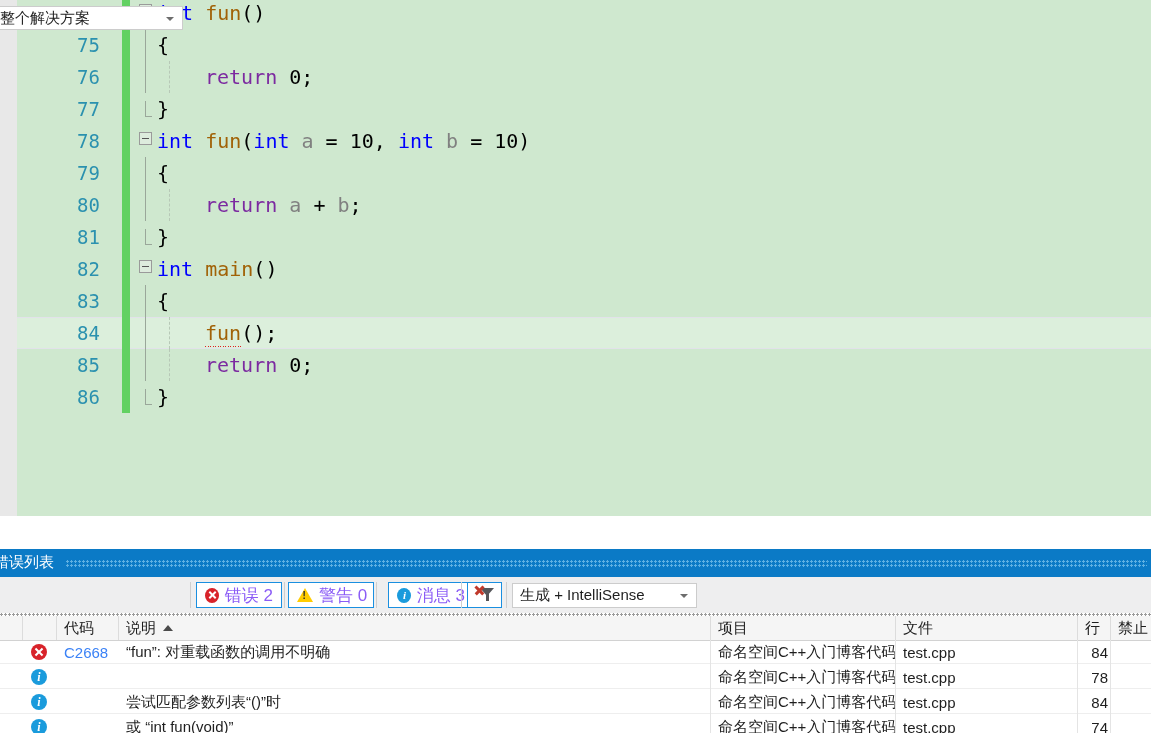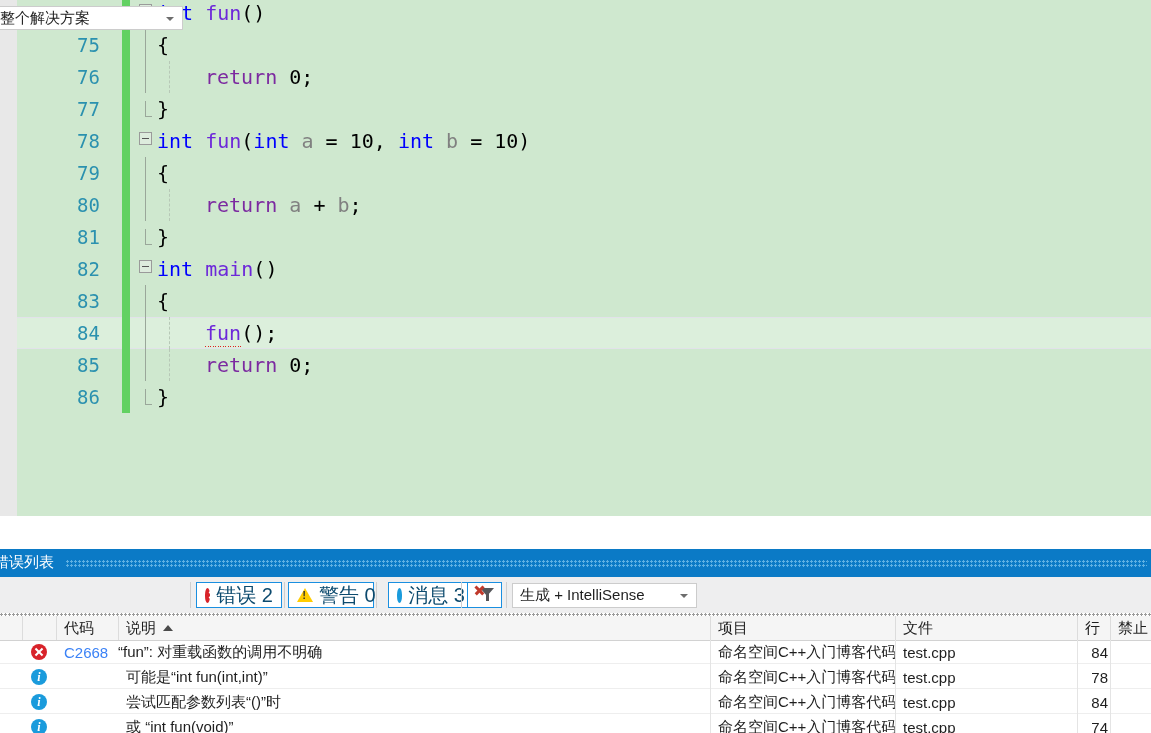--- a/index.html
+++ b/index.html
@@ -68,21 +68,21 @@
     border-left: 1px dashed #b7c8b7;
   }
   .code-text {
     position: absolute; left: 140px;
     font-family: "DejaVu Sans Mono", monospace;
     font-size: 20px;
     white-space: pre;
     color: #000000;
   }
   .kw      { color: #0000ff; }
-  .fn      { color: #6d28d9; }
+  .fn      { color: #a16207; }
   .ctrl    { color: #7c2aa0; }
   .ident   { color: #808080; }
   .num     { color: #000000; }
   .punct   { color: #000000; }
   .squiggle {
     position: relative;
     display: inline-block;
   }
   .squiggle:after {
     content: "";
@@ -184,21 +184,21 @@
   .sep-v {
     position: absolute; top: 582px; width: 1px; height: 26px; background: #cfcfcf;
   }
   .toggle-btn {
     position: absolute; top: 582px; height: 26px;
     border: 1px solid #1a8fe0; background: #ffffff;
     box-sizing: border-box;
     display: flex; align-items: center; gap: 6px;
     padding: 0 8px;
   }
-  .toggle-btn .tlabel { font-size: 20px; color: #0c4a6e; white-space: nowrap; }
+  .toggle-btn .tlabel { font-size: 17px; color: #8b5cf6; white-space: nowrap; }
   .filter-btn {
     position: absolute; top: 582px; left: 467px; width: 35px; height: 26px;
     border: 1px solid #1a8fe0; background: #ffffff; box-sizing: border-box;
   }
   .funnel {
     position: absolute; left: 12px; top: 5px;
     width: 0; height: 0;
     border-left: 7px solid transparent; border-right: 7px solid transparent;
     border-top: 8px solid #55565a;
   }
@@ -444,32 +444,31 @@
       <div class="hcell" style="left: 1110px; width: 41px;">
         <span class="htext">禁止</span>
       </div>
     </div>
   <div class="table-body" id="table-body">
       <div class="trow" style="top: 0px;">
         <div class="cell sev" style="left: 22px; width: 34px;">
           <div class="row-icon-err"></div>
         </div>
         <div class="cell code" style="left: 58px; width: 58px; padding-left: 6px;">C2668</div>
-        <div class="cell" style="left: 112px; width: 588px; padding-left: 6px; text-align: center;">“fun”: 对重载函数的调用不明确</div>
+        <div class="cell" style="left: 120px; width: 588px; padding-left: 6px; text-align: center;">“fun”: 对重载函数的调用不明确</div>
         <div class="cell" style="left: 712px; width: 181px; padding-left: 6px;">命名空间C++入门博客代码</div>
         <div class="cell" style="left: 897px; width: 178px; padding-left: 6px;">test.cpp</div>
         <div class="cell linecol" style="left: 1079px; width: 29px; padding-left: 0px;">84</div>
         <div class="cell" style="left: 1112px; width: 37px; padding-left: 6px;"></div>
       </div>
       <div class="trow" style="top: 25px;">
         <div class="cell sev" style="left: 22px; width: 34px;">
           <div class="row-icon-info"></div>
         </div>
         <div class="cell code" style="left: 58px; width: 58px; padding-left: 6px;"></div>
-        <div class="cell" style="left: 120px; width: 588px; padding-left: 6px;">可能是“int fun(int,int)”</div>
         <div class="cell" style="left: 712px; width: 181px; padding-left: 6px;">命名空间C++入门博客代码</div>
         <div class="cell" style="left: 897px; width: 178px; padding-left: 6px;">test.cpp</div>
         <div class="cell linecol" style="left: 1079px; width: 29px; padding-left: 0px;">78</div>
         <div class="cell" style="left: 1112px; width: 37px; padding-left: 6px;"></div>
       </div>
       <div class="trow" style="top: 50px;">
         <div class="cell sev" style="left: 22px; width: 34px;">
           <div class="row-icon-info"></div>
         </div>
         <div class="cell code" style="left: 58px; width: 58px; padding-left: 6px;"></div>

